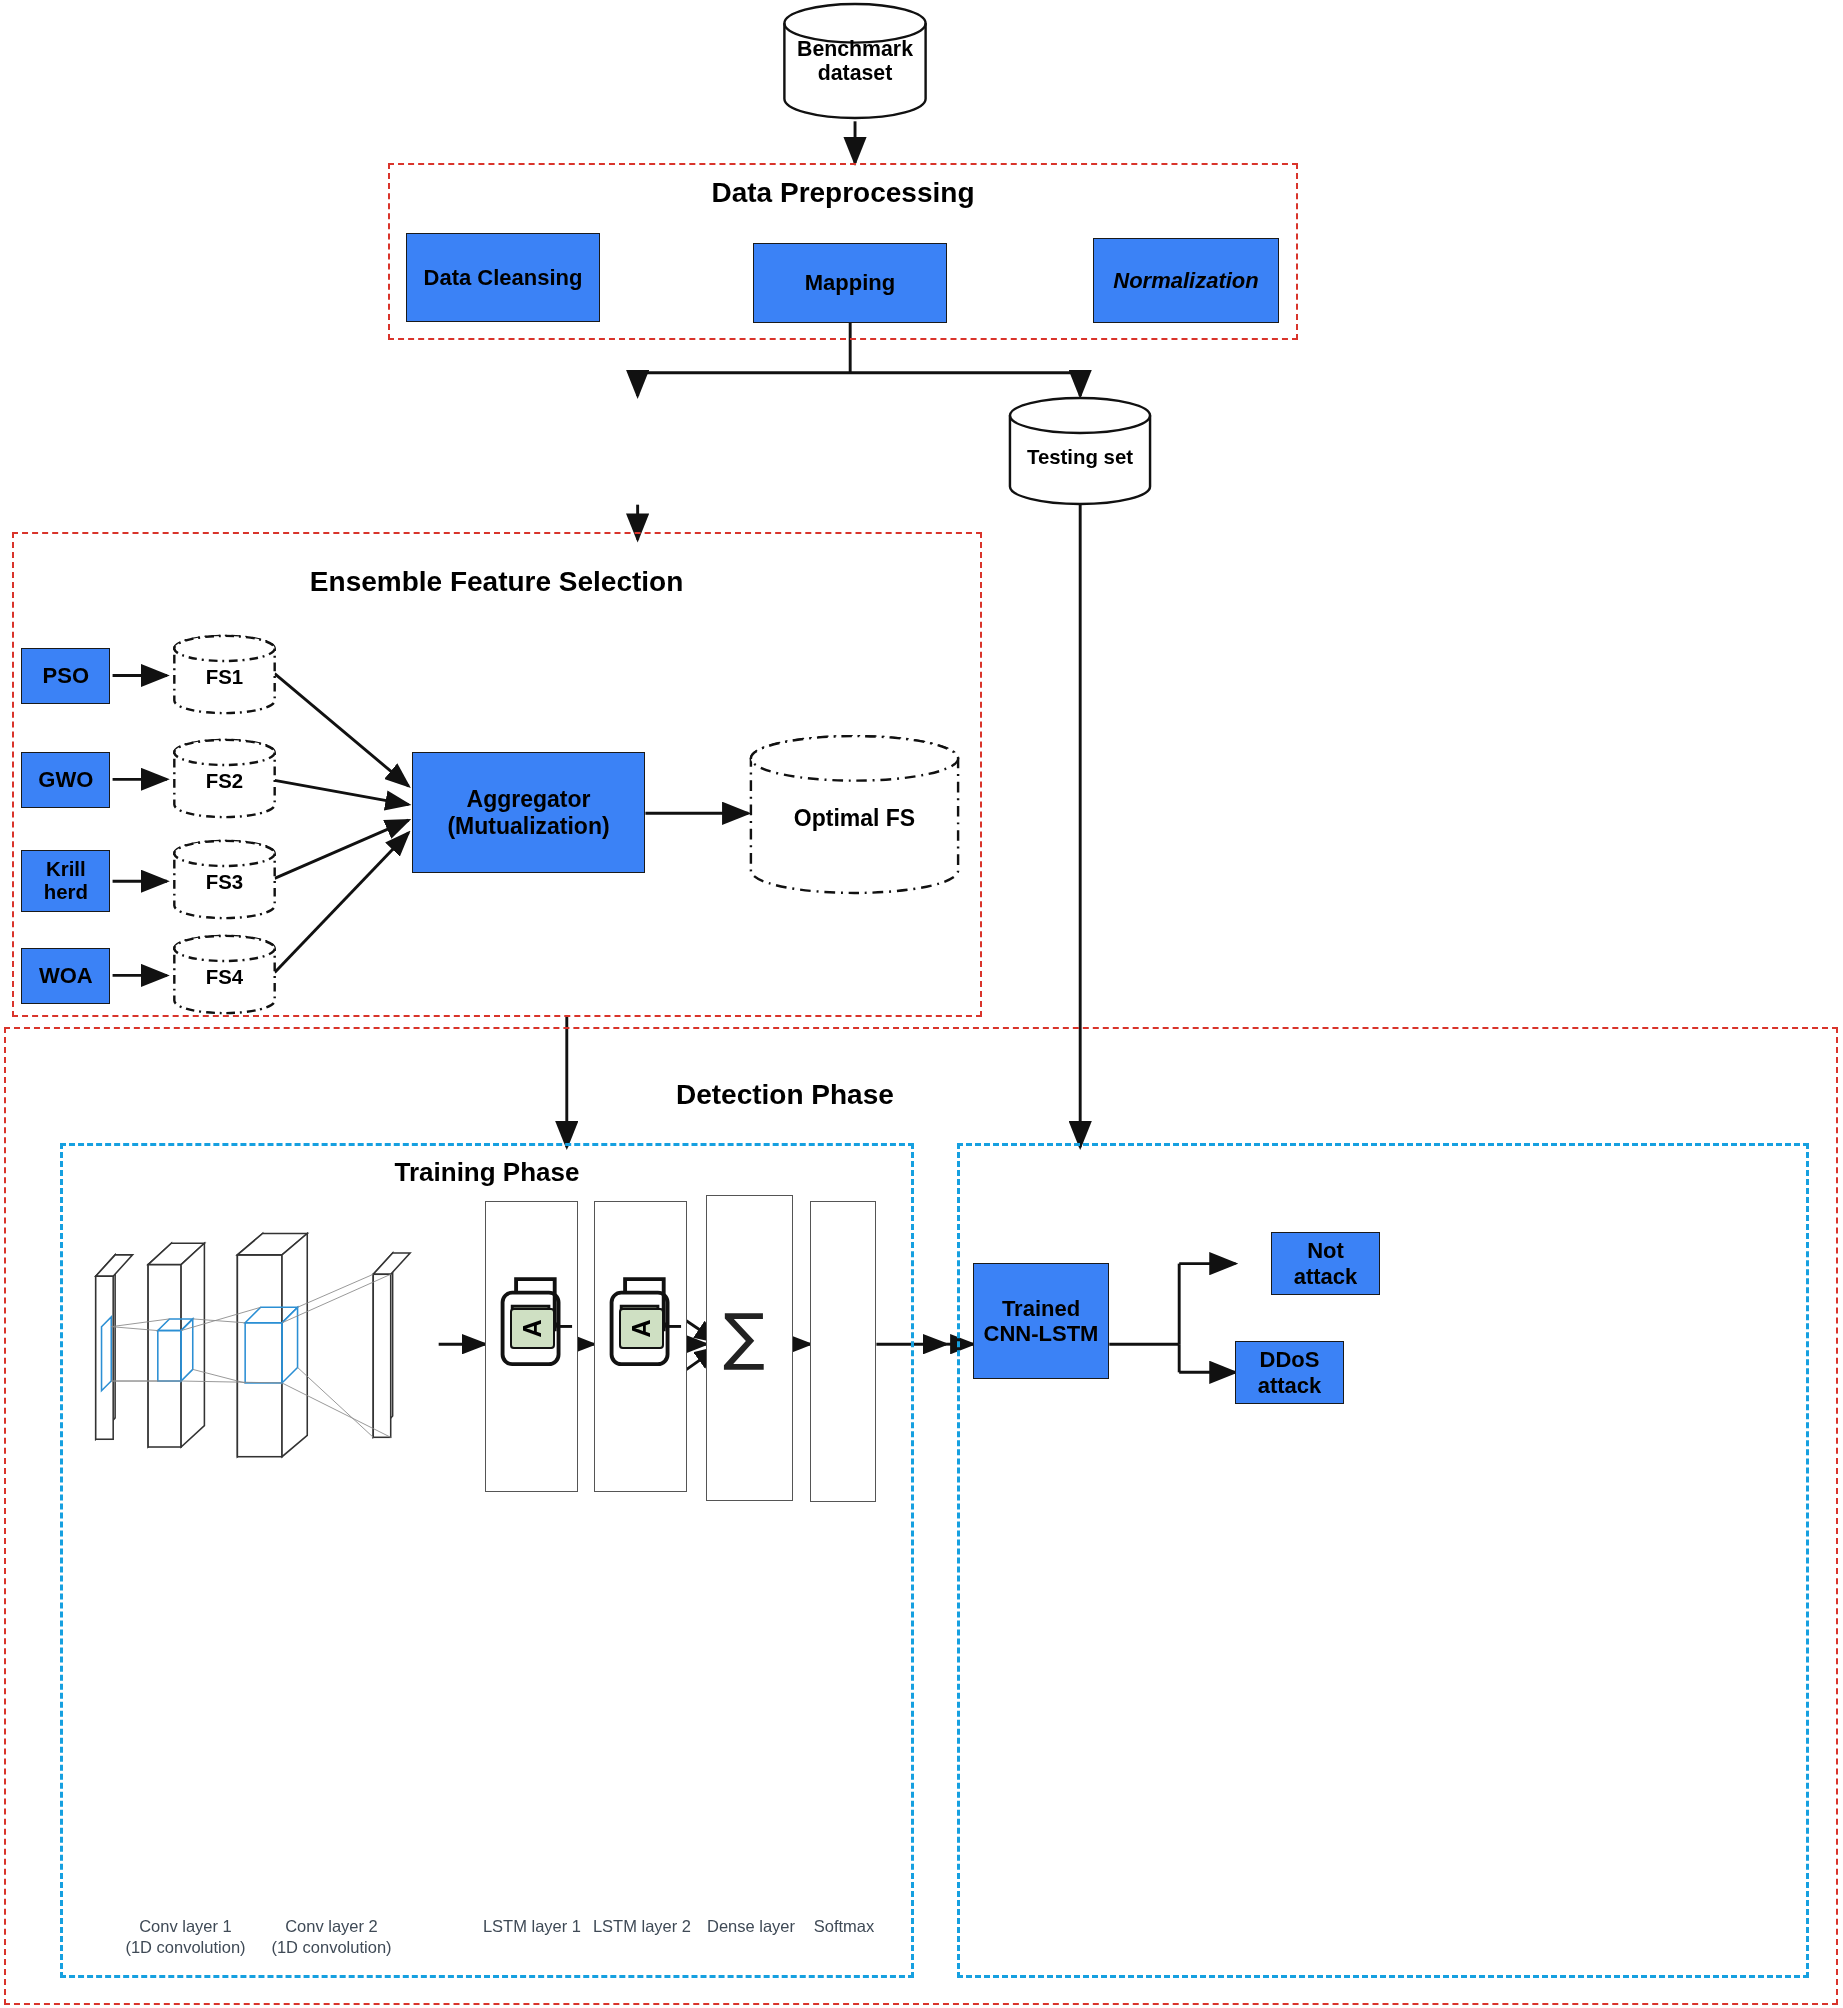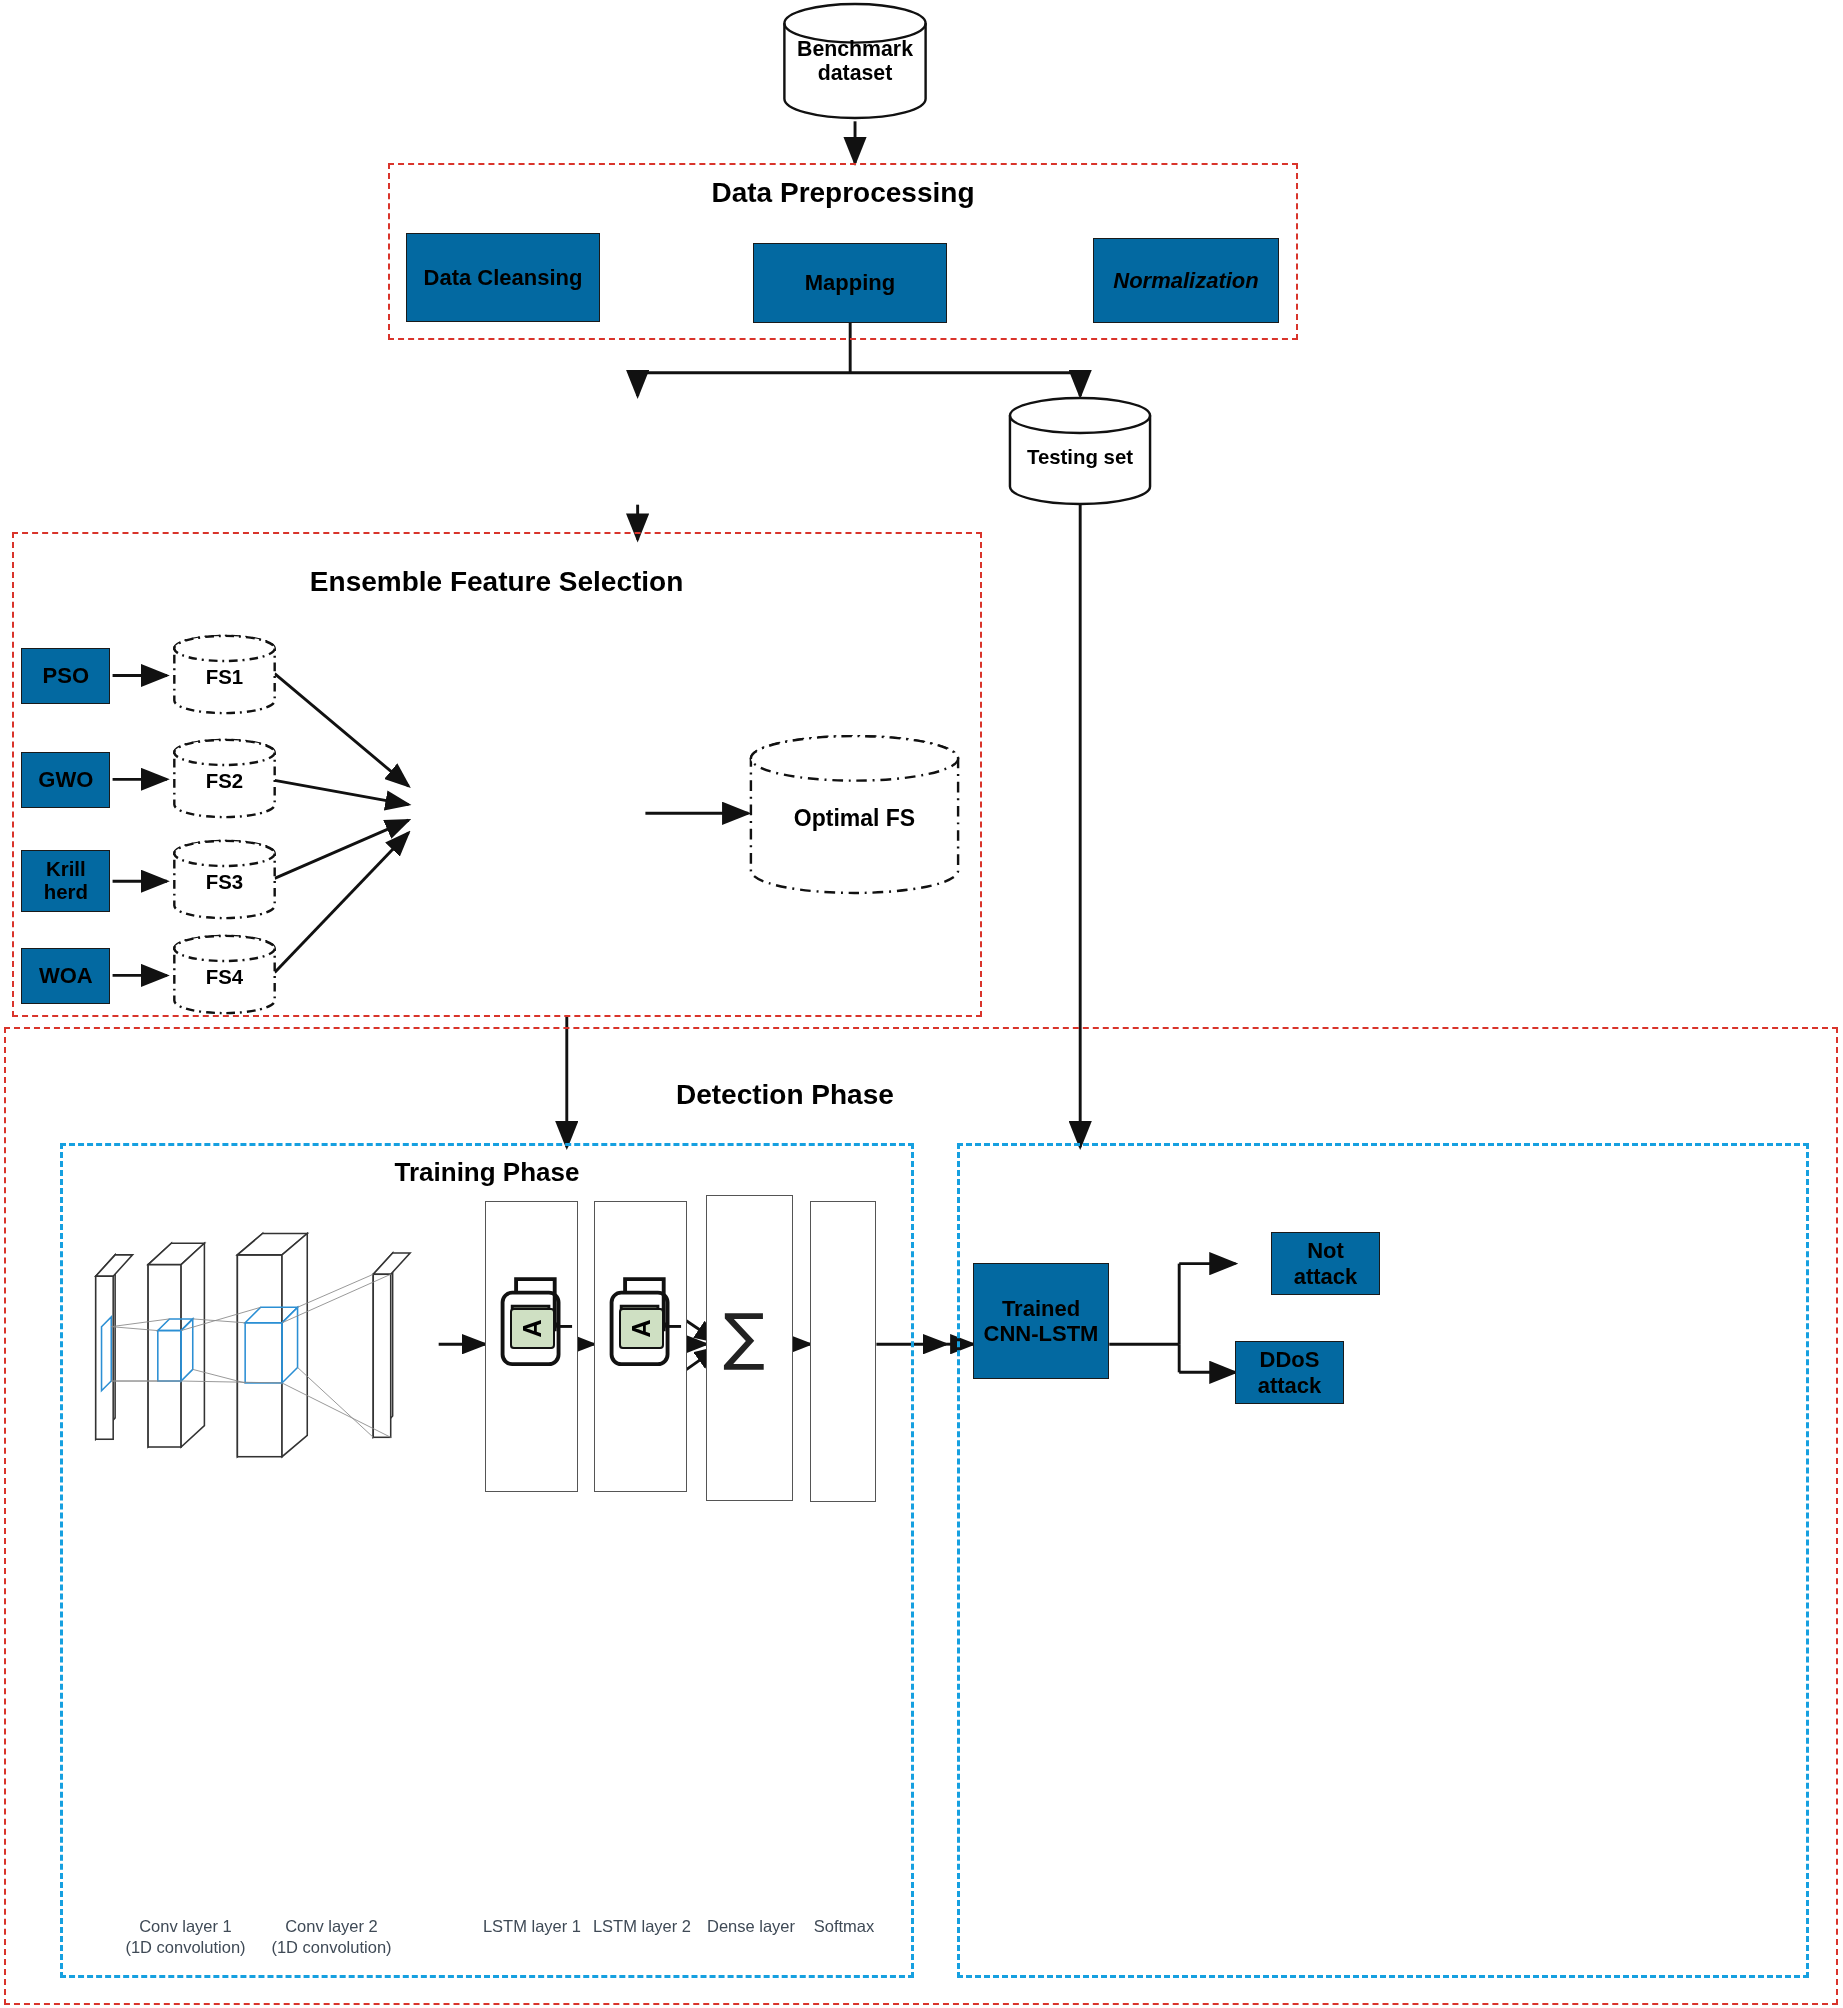--- a/index.html
+++ b/index.html
@@ -2,21 +2,21 @@
 <html><head>
 <meta charset="utf-8">
 <style>
   html,body{margin:0;padding:0;background:#fff;}
   body{width:1844px;height:2009px;position:relative;
        font-family:"Liberation Sans","DejaVu Sans",sans-serif;color:#000;}
   #stage{position:absolute;left:0;top:0;width:1844px;height:2009px;overflow:hidden;}
   .abs{position:absolute;box-sizing:border-box;}
 
   
-  .sbox{border:1.9px solid #1a1a1a;background:#0369a1;display:flex;align-items:center;
+  .sbox{border:1.9px solid #1a1a1a;background:#3b82f6;display:flex;align-items:center;
         justify-content:center;text-align:center;font-weight:bold;line-height:1.15;}
   .plainbox{border:1.9px solid #555;background:#fff;}
 
   
   .redframe{border:2.9px dashed #d9342b;background:transparent;}
   .blueframe{border:3.9px dashed #16a0e0;background:transparent;}
 
   
   .grouptitle{font-weight:bold;text-align:center;white-space:nowrap;}
 
@@ -166,20 +166,24 @@
     <div class="cyl-label" style="top:33px;font-size:20.4px;">FS3</div>
   </div>
   <div class="cyl" style="left:171px;top:933px;width:107px;height:83px;">
     <svg width="107" height="83" viewBox="0 0 110 86">
       <path d="M3,16 a52,13 0 0 1 104,0 v54 a52,13 0 0 1 -104,0 z" fill="#fff" stroke="#111" stroke-width="2.5" stroke-dasharray="9,5,2,5"></path>
       <ellipse cx="55" cy="16" rx="52" ry="13" fill="#fff" stroke="#111" stroke-width="2.5" stroke-dasharray="9,5,2,5"></ellipse>
     </svg>
     <div class="cyl-label" style="top:33px;font-size:20.4px;">FS4</div>
   </div>
 
+  <div class="abs sbox" style="left:412px;top:752px;width:233px;height:121px;font-size:23px;">
+    <span style="white-space:pre-line;">Aggregator
+(Mutualization)</span>
+  </div>
 
   <div class="cyl" style="left:748px;top:733px;width:213px;height:165px;">
     <svg width="213" height="165" viewBox="0 0 220 170">
       <path d="M3,26 a107,23 0 0 1 214,0 v116 a107,23 0 0 1 -214,0 z" fill="#fff" stroke="#111" stroke-width="2.5" stroke-dasharray="11,6,2,6"></path>
       <ellipse cx="110" cy="26" rx="107" ry="23" fill="#fff" stroke="#111" stroke-width="2.5" stroke-dasharray="11,6,2,6"></ellipse>
     </svg>
     <div class="cyl-label" style="top:72px;font-size:23px;">Optimal FS</div>
   </div>
 
   <div class="abs redframe" style="left:3.9px;top:1027px;width:1834px;height:978px;"></div>

